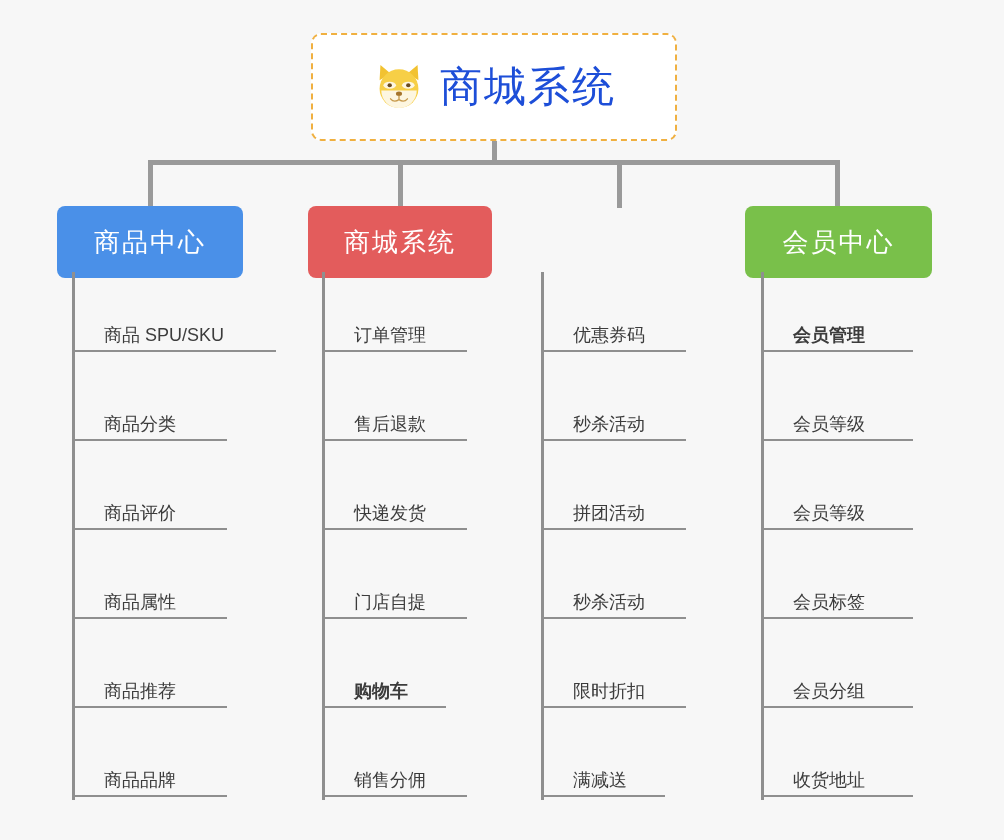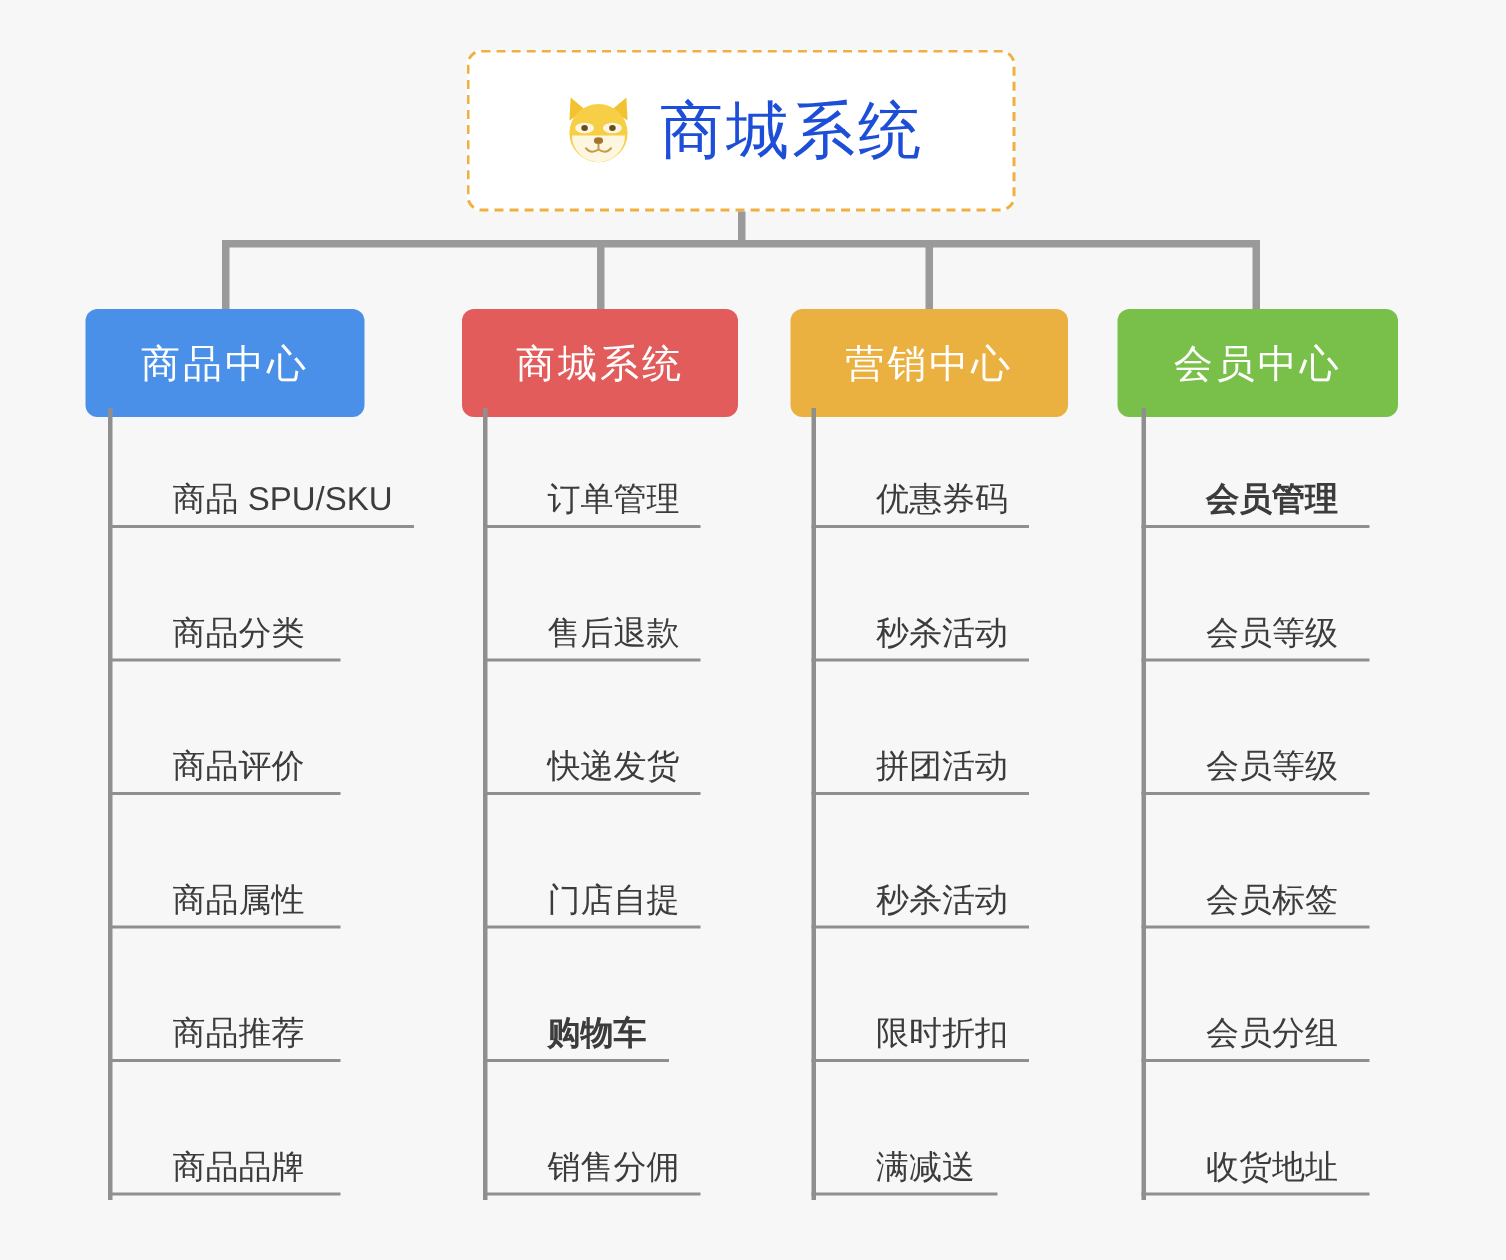--- a/index.html
+++ b/index.html
@@ -99,23 +99,23 @@
     background: #8f8f8f;
   }
   .leaf {
     position: absolute;
     height: 1px;
     border-bottom: 2px solid #8f8f8f;
     box-sizing: border-box;
   }
   .leaf-label {
     position: absolute;
-    left: 43px;
+    left: 32px;
     bottom: 6px;
-    font-size: 22px;
+    font-size: 18px;
     color: #3c3c3c;
     white-space: nowrap;
     line-height: 1;
   }
 </style>
 </head>
 <body style="background: rgb(247, 247, 247);">
 
 <div id="canvas">
 
@@ -182,23 +182,20 @@
   <div class="leaf" style="left:322px; top:617px; width:145px;">
     <span class="leaf-label">门店自提</span>
   </div>
   <div class="leaf" style="left:322px; top:706px; width:124px;font-weight:bold;">
     <span class="leaf-label">购物车</span>
   </div>
   <div class="leaf" style="left:322px; top:795px; width:145px;">
     <span class="leaf-label">销售分佣</span>
   </div>
 
-  <div class="cat-box" style="left: 527px; width: 185px; background: rgb(234, 176, 64);">
-    <span class="cat-label">营销中心</span>
-  </div>
   <div class="trunk" style="left:541px; height:528px;"></div>
   <div class="leaf" style="left:541px; top:350px; width:145px;">
     <span class="leaf-label">优惠券码</span>
   </div>
   <div class="leaf" style="left:541px; top:439px; width:145px;">
     <span class="leaf-label">秒杀活动</span>
   </div>
   <div class="leaf" style="left:541px; top:528px; width:145px;">
     <span class="leaf-label">拼团活动</span>
   </div>

